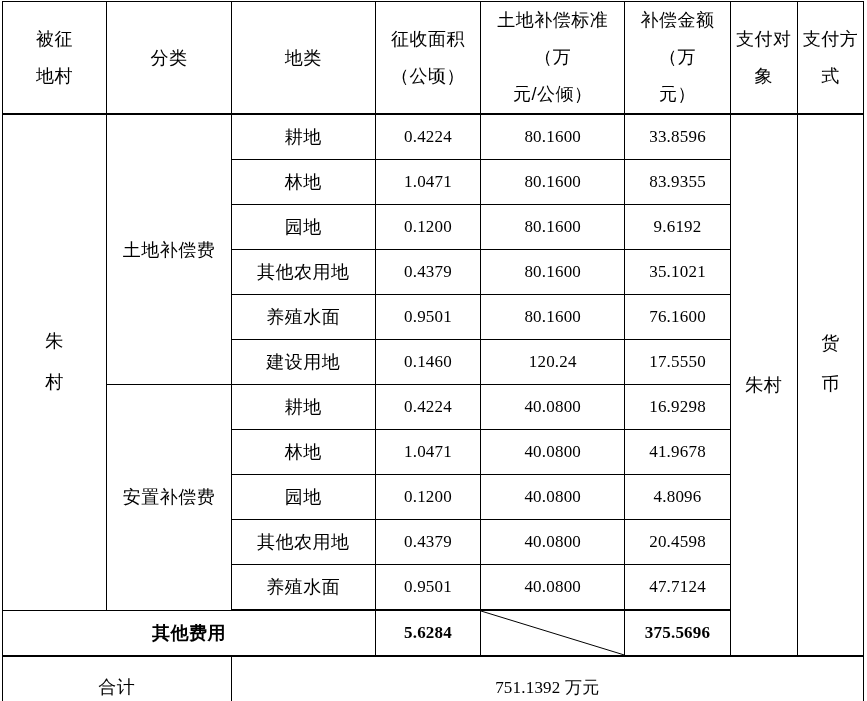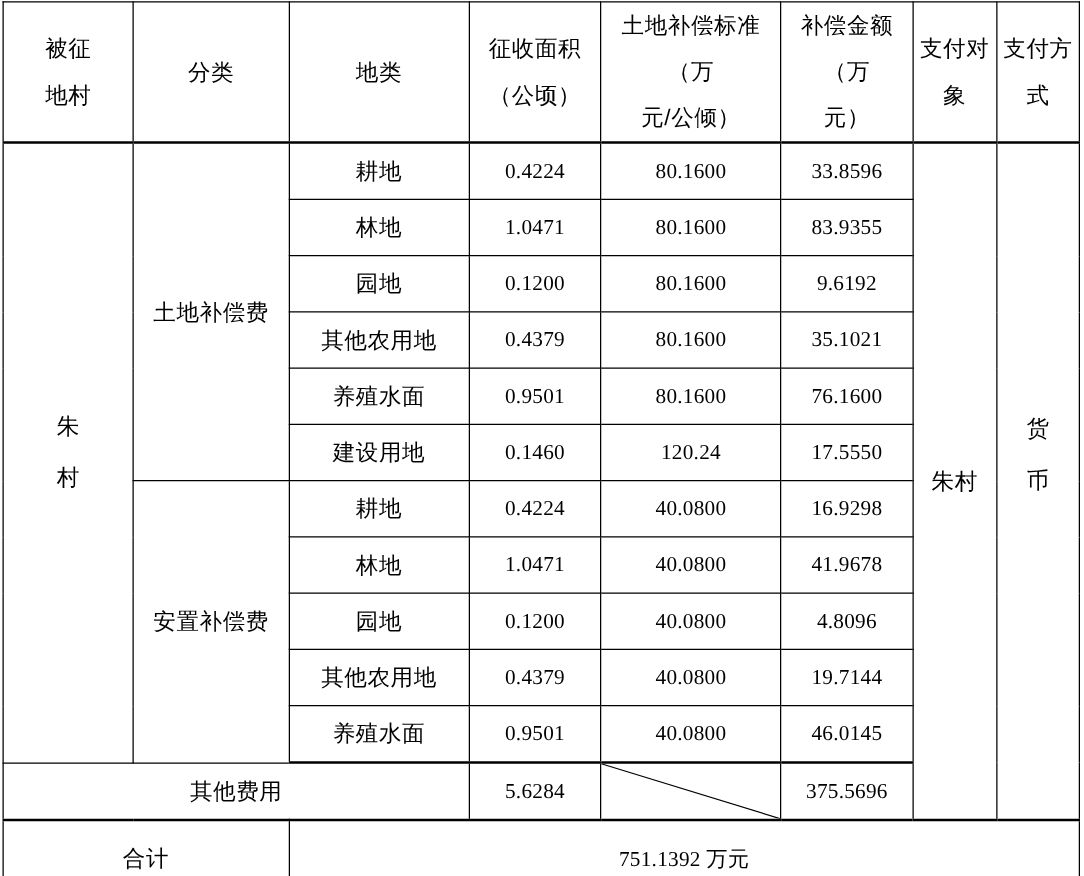--- a/index.html
+++ b/index.html
@@ -31,21 +31,21 @@
   col.c-landtype { width: 144px; }
   col.c-area     { width: 105px; }
   col.c-standard { width: 144px; }
   col.c-amount   { width: 105px; }
   col.c-payee    { width: 67px;  }
   col.c-method   { width: 66px;  }
 
   tr.header-row td { height: 88px; border-bottom-width: 2px; }
   tr.data-row td   { height: 44px; }
   tr.row-last td   { border-bottom-width: 2px; }
-  tr.fees-row td   { height: 44px; border-bottom-width: 2px; }
+  tr.fees-row td   { height: 44px; border-bottom-width: 2px; font-weight: bold; }
   tr.total-row td  { height: 60px; border-bottom-width: 2px; }
   td.thick-bottom  { border-bottom-width: 2px; }
 
   .cn  { font-size: 18px; letter-spacing: 0.5px; }
   .num {
     font-family: "Liberation Serif", "DejaVu Serif", serif;
     font-size: 17px;
     letter-spacing: 0.2px;
     margin-top: 36px;
   }
@@ -184,28 +184,28 @@
       <td class="cn"><span>园地</span></td>
       <td class="num"><span>0.1200</span></td>
       <td class="num"><span>40.0800</span></td>
       <td class="num"><span>4.8096</span></td>
     </tr>
 
     <tr class="data-row">
       <td class="cn"><span>其他农用地</span></td>
       <td class="num"><span>0.4379</span></td>
       <td class="num"><span>40.0800</span></td>
-      <td class="num"><span>19.7144</span></td>
+      <td class="num"><span>20.4598</span></td>
     </tr>
 
     <tr class="data-row row-last">
       <td class="cn"><span>养殖水面</span></td>
       <td class="num"><span>0.9501</span></td>
       <td class="num"><span>40.0800</span></td>
-      <td class="num"><span>46.0145</span></td>
+      <td class="num"><span>47.7124</span></td>
     </tr>
 
     <tr class="fees-row">
       <td class="cn" colspan="3">
         <span>其他费用</span>
       </td>
       <td class="num">
         <span>5.6284</span>
       </td>
       <td class="diag-cell">

